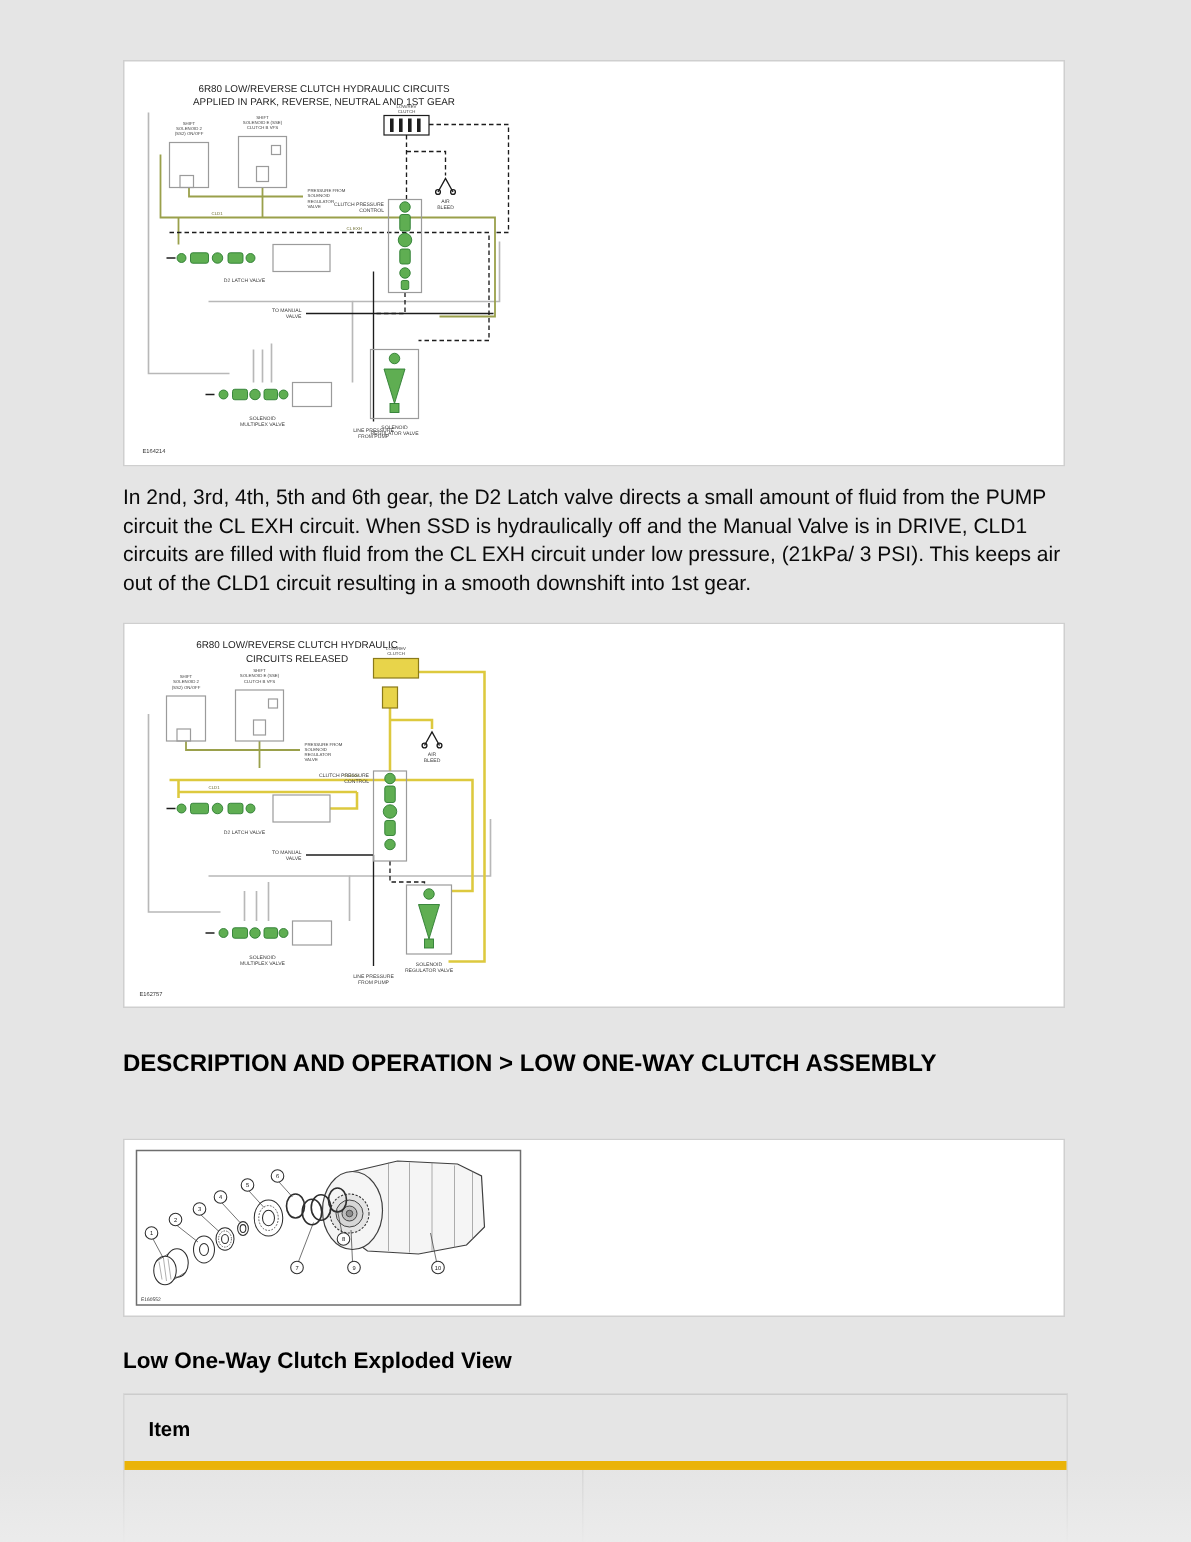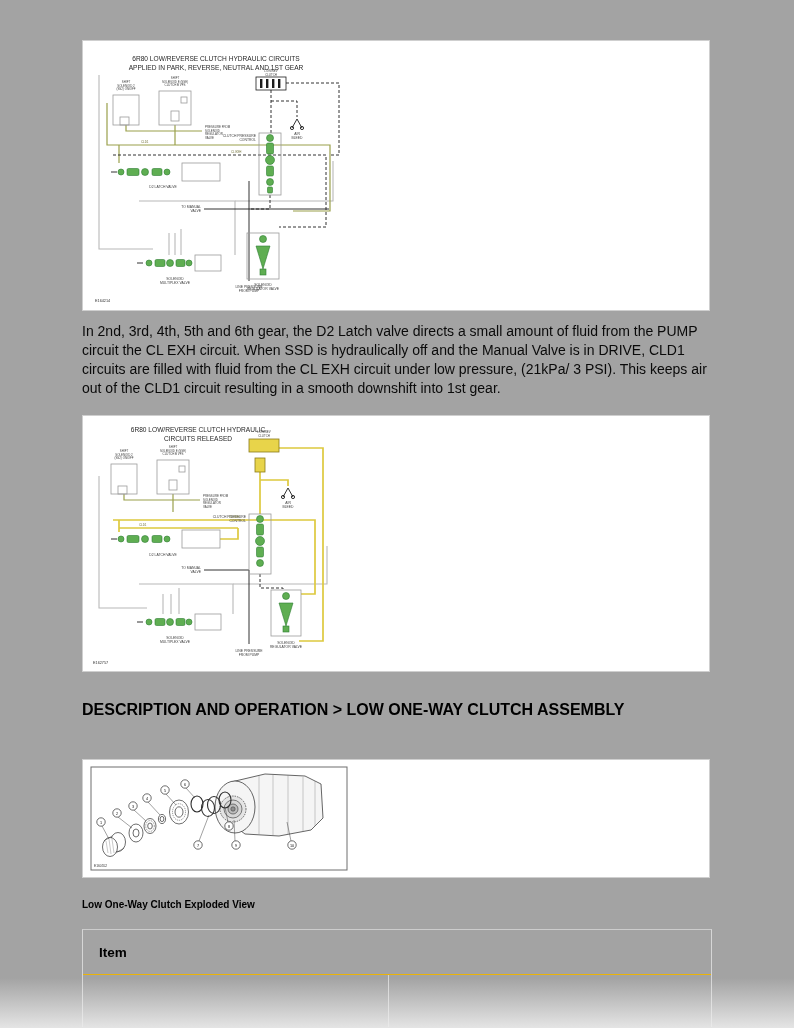--- a/index.html
+++ b/index.html
@@ -1,48 +1,48 @@
 <!DOCTYPE html>
 <html><head>
 <meta charset="utf-8">
 <style>
   html,body{margin:0;padding:0;background:#ffffff;}
   #page{
     position:relative;width:794px;height:1028px;overflow:hidden;
-    background:#a3a3a3;font-family:"Liberation Sans",sans-serif;color:#111;
+    background:#e5e5e5;font-family:"Liberation Sans",sans-serif;color:#111;
   }
   .figure-box{
     position:absolute;left:82px;width:628px;background:#fff;
     border:1px solid #cfcfcf;box-sizing:border-box;
   }
   #fig1{top:40px;height:271px;}
   #fig2{top:415px;height:257px;}
   #fig3{top:759px;height:119px;}
   #body-paragraph{
     position:absolute;left:82px;top:322px;width:636px;
     font-size:14px;line-height:19px;color:#0a0a0a;
   }
   #section-heading{
     position:absolute;left:82px;top:701px;width:636px;
     font-size:16px;font-weight:bold;color:#000;
   }
   #figure-caption{
     position:absolute;left:82px;top:899px;
-    font-size:10px;font-weight:bold;color:#000;
+    font-size:15px;font-weight:bold;color:#000;
   }
   #parts-table{
     position:absolute;left:82px;top:929px;width:630px;
     border-top:1px solid #cccccc;border-left:1px solid #d6d6d6;border-right:1px solid #d6d6d6;
     box-sizing:border-box;font-size:13.5px;
   }
   .t-row{display:flex;width:100%;}
   .t-cell{box-sizing:border-box;padding:15px 16px 14px 16px;font-weight:bold;color:#000;}
   .t-cell.item{width:48.5%;}
   .t-cell.desc{width:51.5%;border-left:1px solid #d6d6d6;}
-  .t-row.header{border-bottom:1px solid #eab308;}
+  .t-row.header{border-bottom:6px solid #eab308;}
   .t-row.empty{height:52px;}
   .t-row.empty .t-cell{padding:0;}
   #page-fade{
     position:absolute;left:0;top:978px;width:794px;height:50px;
     background:linear-gradient(to bottom, rgba(255,255,255,0) 0%, rgba(236,236,236,0.9) 100%);
     pointer-events:none;
   }
   
   svg{display:block;}
   .ln-gray{stroke:#b8b8b8;stroke-width:1.1;fill:none;}

